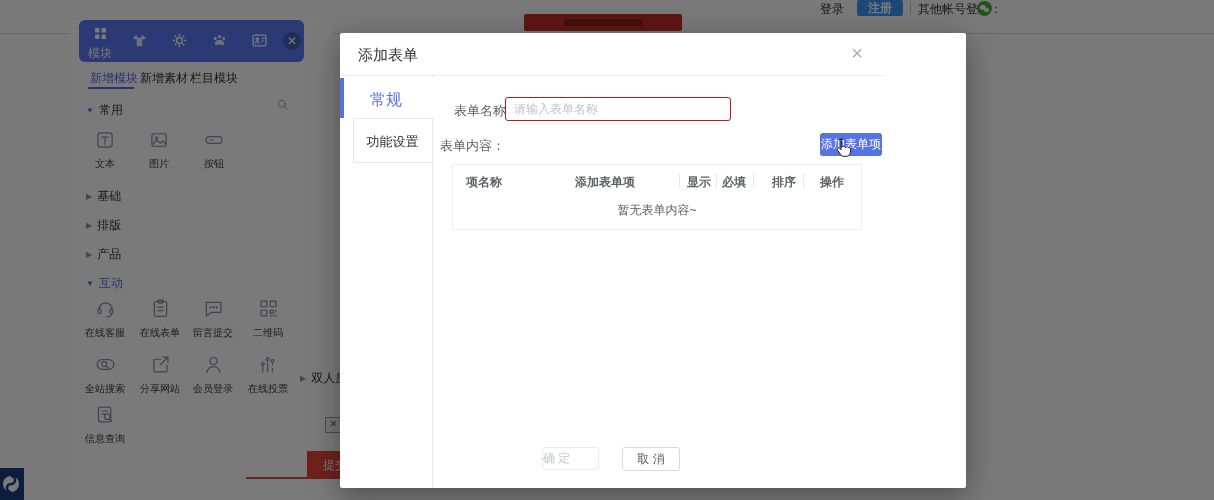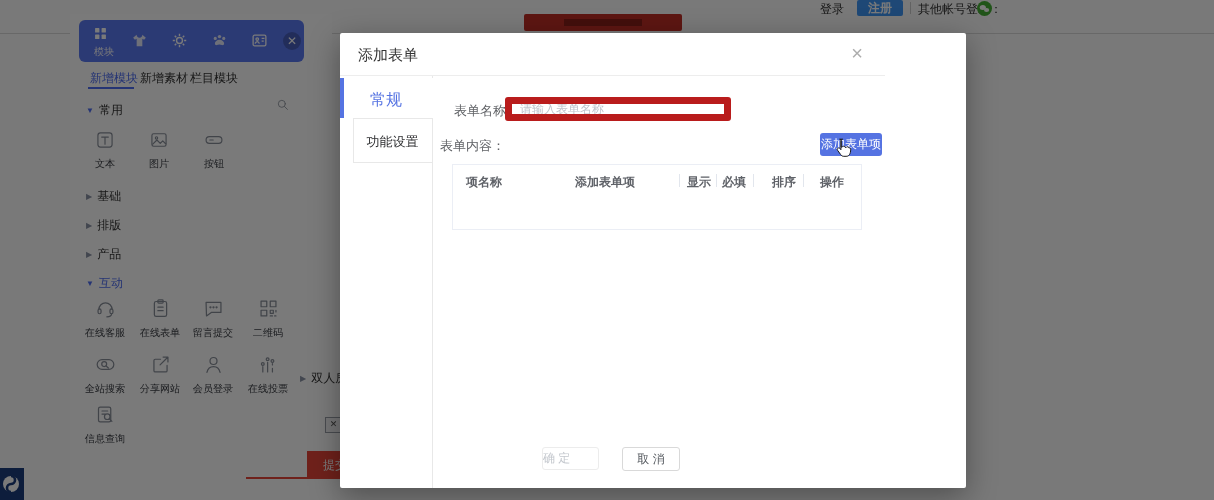--- a/index.html
+++ b/index.html
@@ -15,21 +15,21 @@
   .login{left:820px;top:2px;font-size:12px;color:#333;line-height:14px;}
   .register{left:857px;top:0;width:46px;height:16px;background:#3f97f7;color:#fff;
     font-size:12px;line-height:16px;text-align:center;border-radius:2px;font-weight:bold;}
   .sep{left:910px;top:2px;width:1px;height:12px;background:#ccc;}
   .otherlogin{left:918px;top:2px;font-size:12px;color:#333;line-height:14px;}
   .wechat{left:977px;top:1px;width:15px;height:15px;}
   
   #panel{left:70px;top:14px;width:262px;height:486px;background:#fff;}
   .toolbar{left:9px;top:6px;width:225px;height:42px;background:#5b79f2;border-radius:6px;}
   .tb-item{position:absolute;color:#fff;text-align:center;}
-  .tb-label{font-size:10px;color:rgba(255,255,255,.95);display:block;margin-top:1px;text-align:right;}
+  .tb-label{font-size:12px;color:rgba(255,255,255,.95);display:block;margin-top:1px;}
   .tb-close{background:rgba(0,0,0,.22);border-radius:50%;width:18px;height:18px;
     color:#fff;font-size:12px;line-height:18px;text-align:center;}
   .ptab{font-size:12px;color:#333;}
   .ptab.active{color:#4f6ef2;}
   .ptab-underline{left:18px;top:73px;width:46px;height:2px;background:#4f6ef2;}
   .sec-head{font-size:12px;color:#333;}
   .caret{font-size:8px;color:#8b93a5;margin-right:5px;vertical-align:1px;}
   .caret.blue{color:#4f6ef2;}
   .sec-head.blue{color:#4f6ef2;}
   .grid-item{position:absolute;width:44px;text-align:center;}
@@ -54,21 +54,21 @@
     text-align:center;line-height:26px;cursor:pointer;}
   .m-hline{left:0;top:42px;width:545px;height:1px;background:#ededed;}
   .m-vline{left:92px;top:43px;width:1px;height:412px;background:#e8e8e8;}
   .mtab-active{left:0;top:45px;width:93px;height:40px;background:#fff;}
   .mtab-bar{left:0;top:45px;width:4px;height:40px;background:#5573e2;}
   .mtab-active-label{left:0;top:57px;width:92px;text-align:center;font-size:16px;color:#5573e2;}
   .mtab-inactive{left:13px;top:85px;width:79px;height:45px;border:1px solid #e8e8e8;border-right:none;
     box-sizing:border-box;}
   .mtab-inactive-label{left:13px;top:100px;width:79px;text-align:center;font-size:13px;color:#303133;}
   .f-label{font-size:13px;color:#606266;text-align:right;width:70px;}
-  .f-input{left:165px;top:64px;width:226px;height:24px;border:7px solid #b91c1c;border-radius:3px;
+  .f-input{left:165px;top:64px;width:226px;height:24px;border:1px solid #b91c1c;border-radius:3px;
     font-size:12px;color:#333;padding:0 8px;outline:none;box-sizing:border-box;
     font-family:"Liberation Sans","DejaVu Sans",sans-serif;}
   .f-input::placeholder{color:#bfc4cc;}
   .add-btn{left:480px;top:100px;width:62px;height:23px;background:#5573e2;color:#fff;border:none;
     border-radius:3px;font-size:12px;line-height:23px;text-align:center;padding:0;cursor:pointer;
     font-family:"Liberation Sans","DejaVu Sans",sans-serif;}
   .m-table{left:112px;top:131px;width:410px;height:66px;border:1px solid #ebeef5;box-sizing:border-box;}
   .th{position:absolute;top:9px;font-size:12px;color:#5f6268;font-weight:bold;white-space:nowrap;}
   .th-sep{position:absolute;top:9px;width:1px;height:13px;background:#e2e6ed;}
   .empty{position:absolute;left:0;top:37px;width:100%;text-align:center;font-size:12px;color:#5a5e66;}
@@ -317,20 +317,21 @@
       <span class="th" style="left:13px;">项名称</span>
       <span class="th" style="left:122px;">添加表单项</span>
       <span class="th-sep" style="left:226px;"></span>
       <span class="th" style="left:234px;">显示</span>
       <span class="th-sep" style="left:263px;"></span>
       <span class="th" style="left:269px;">必填</span>
       <span class="th-sep" style="left:300px;"></span>
       <span class="th" style="left:319px;">排序</span>
       <span class="th-sep" style="left:350px;"></span>
       <span class="th" style="left:367px;">操作</span>
+      <span class="empty">暂无表单内容~</span>
     </div>
 
     <div class="abs btn-confirm">确 定</div>
     <div class="abs btn-cancel">取 消</div>
 
     <span class="abs cursor">
       <svg width="18" height="22" viewBox="0 0 18 22">
           <path d="M5.6 2.2c.9 0 1.6.7 1.6 1.6v6.4l1-.1c.2-1.3 2.7-1.2 2.9.2l1.1.1c.4-1 2.3-.8 2.5.3l.8.2c.7.1 1.2.6 1.2 1.3 0 2.6-.5 4.3-1.3 5.5-.7 1.1-1.7 1.6-3.3 1.6h-2.3c-1.4 0-2.4-.6-3.2-1.8l-3-4.2c-.5-.7-.4-1.6.3-2.1.6-.5 1.6-.4 2.1.3l.9 1.2V3.8c0-.9.8-1.6 1.7-1.6z" fill="#fff" stroke="#1a1a1a" stroke-width="1"></path>
         </svg>
     </span>

